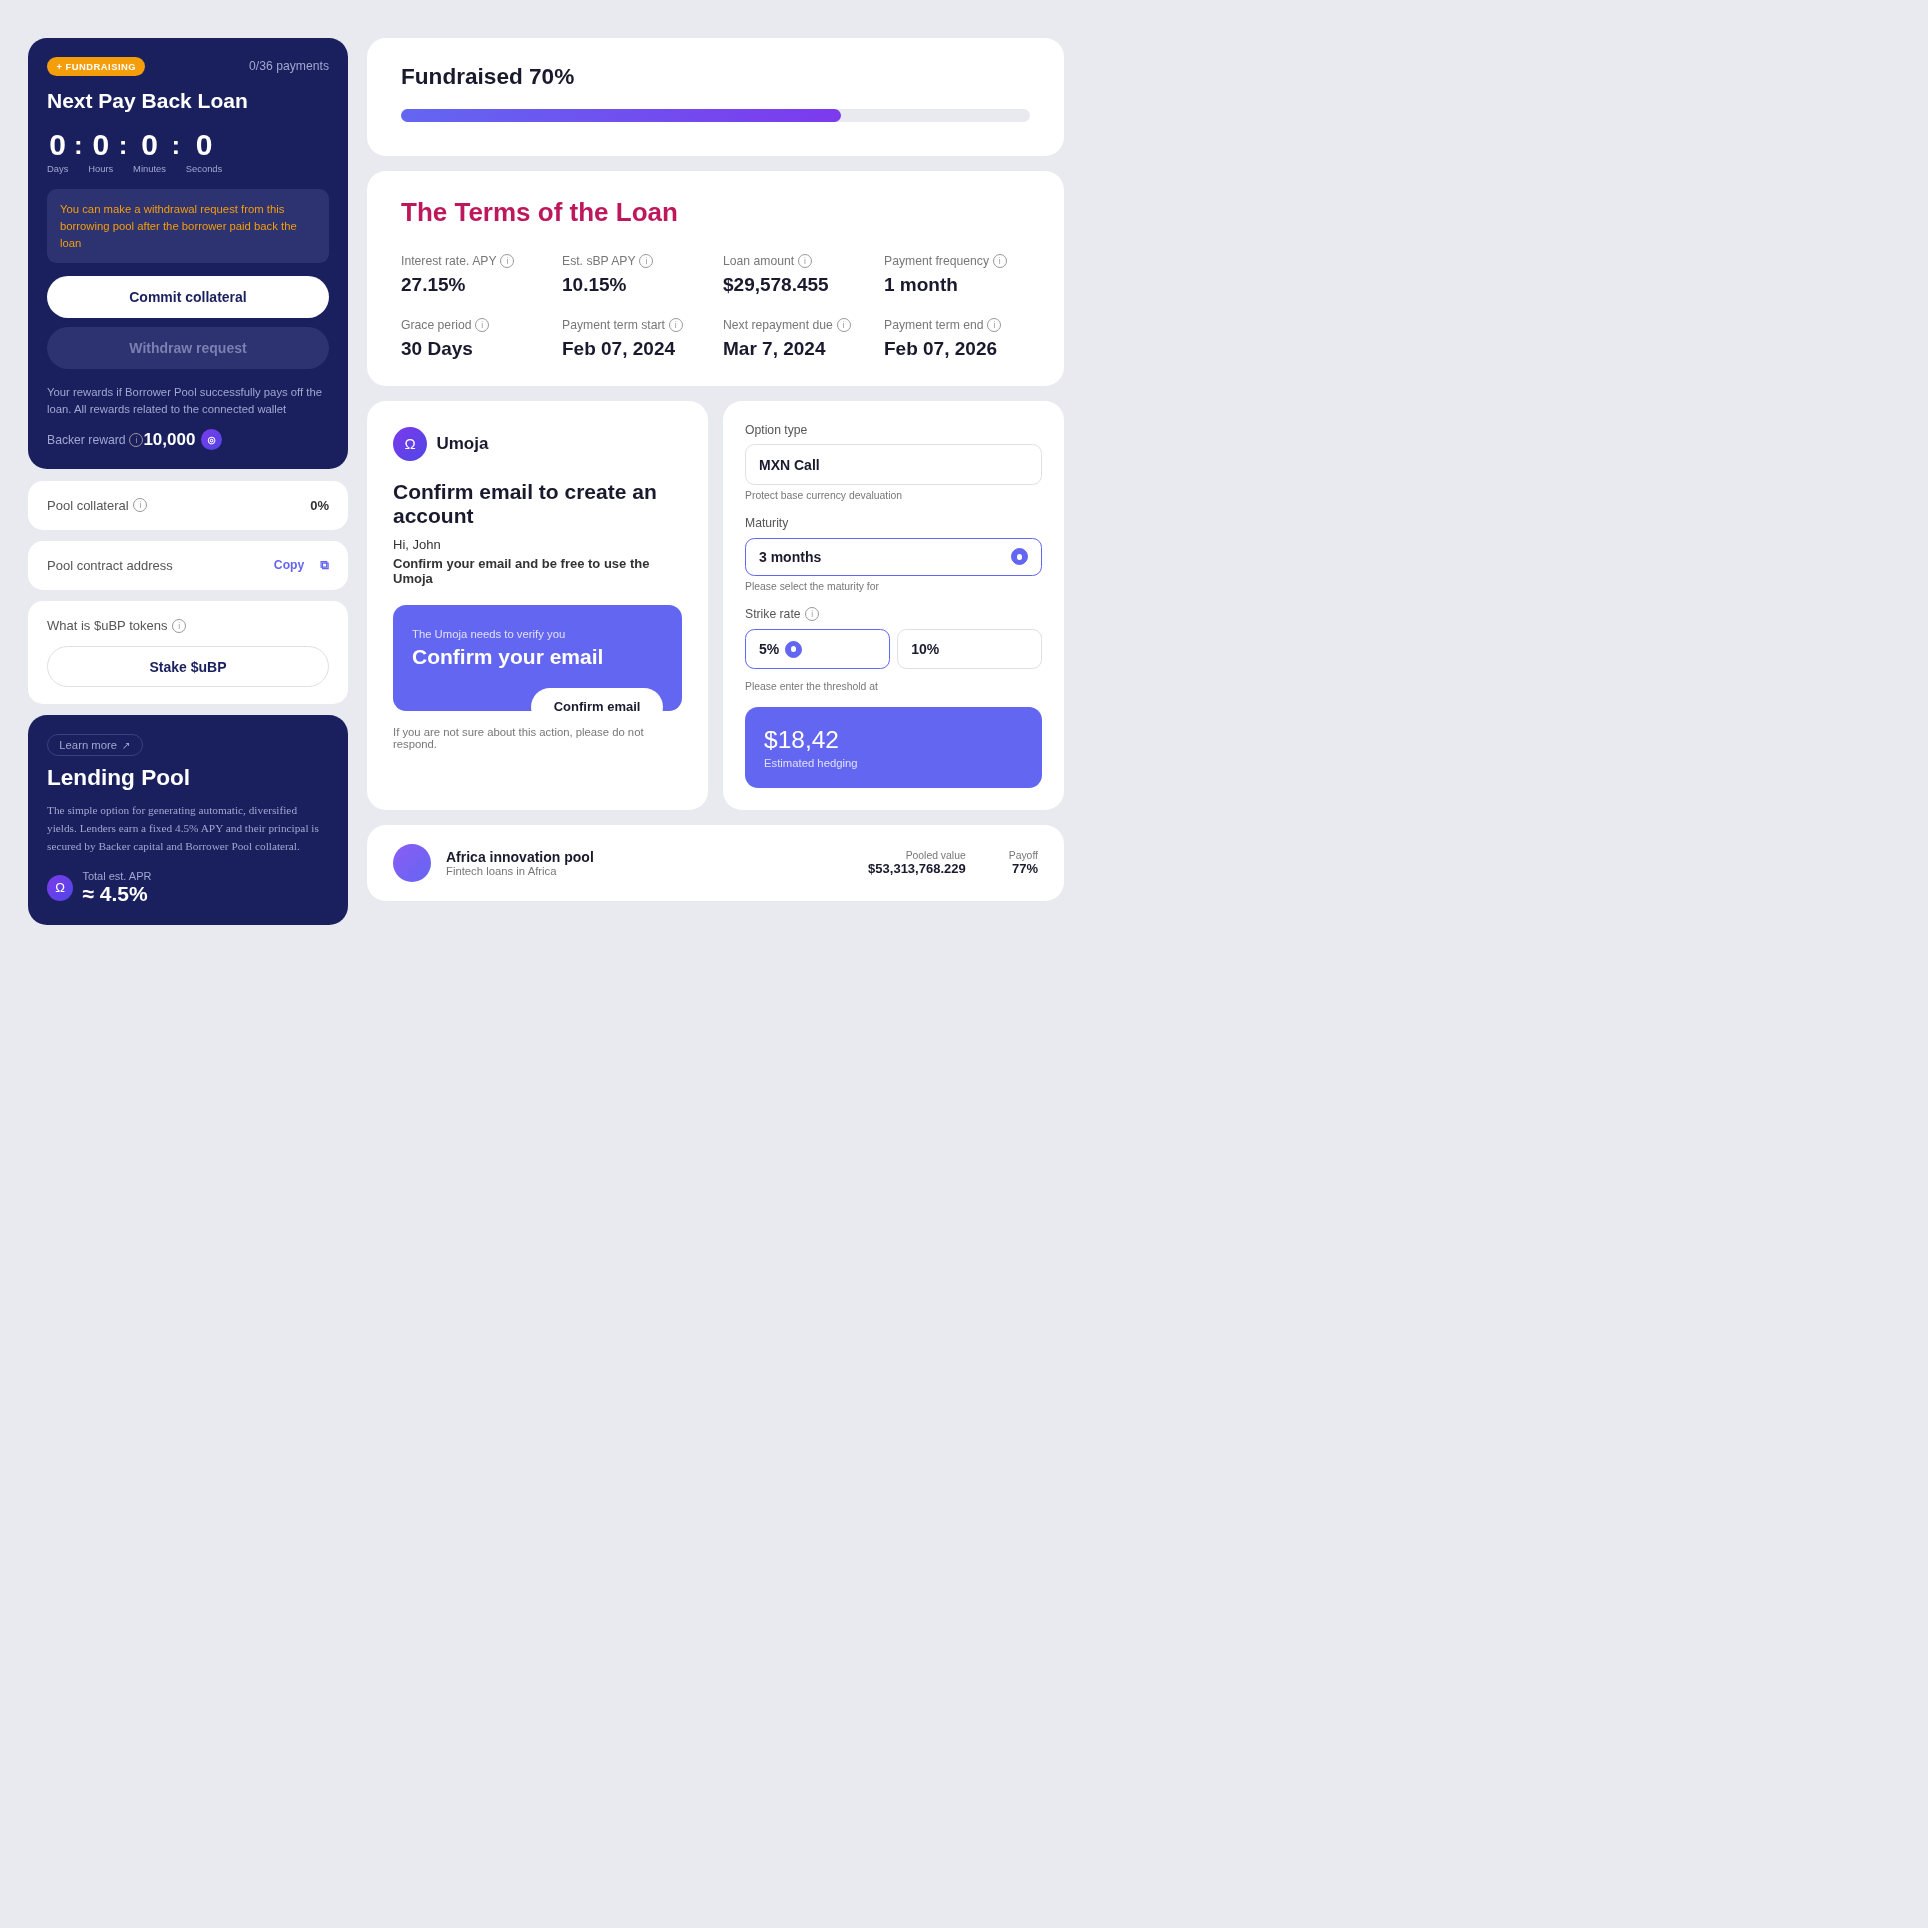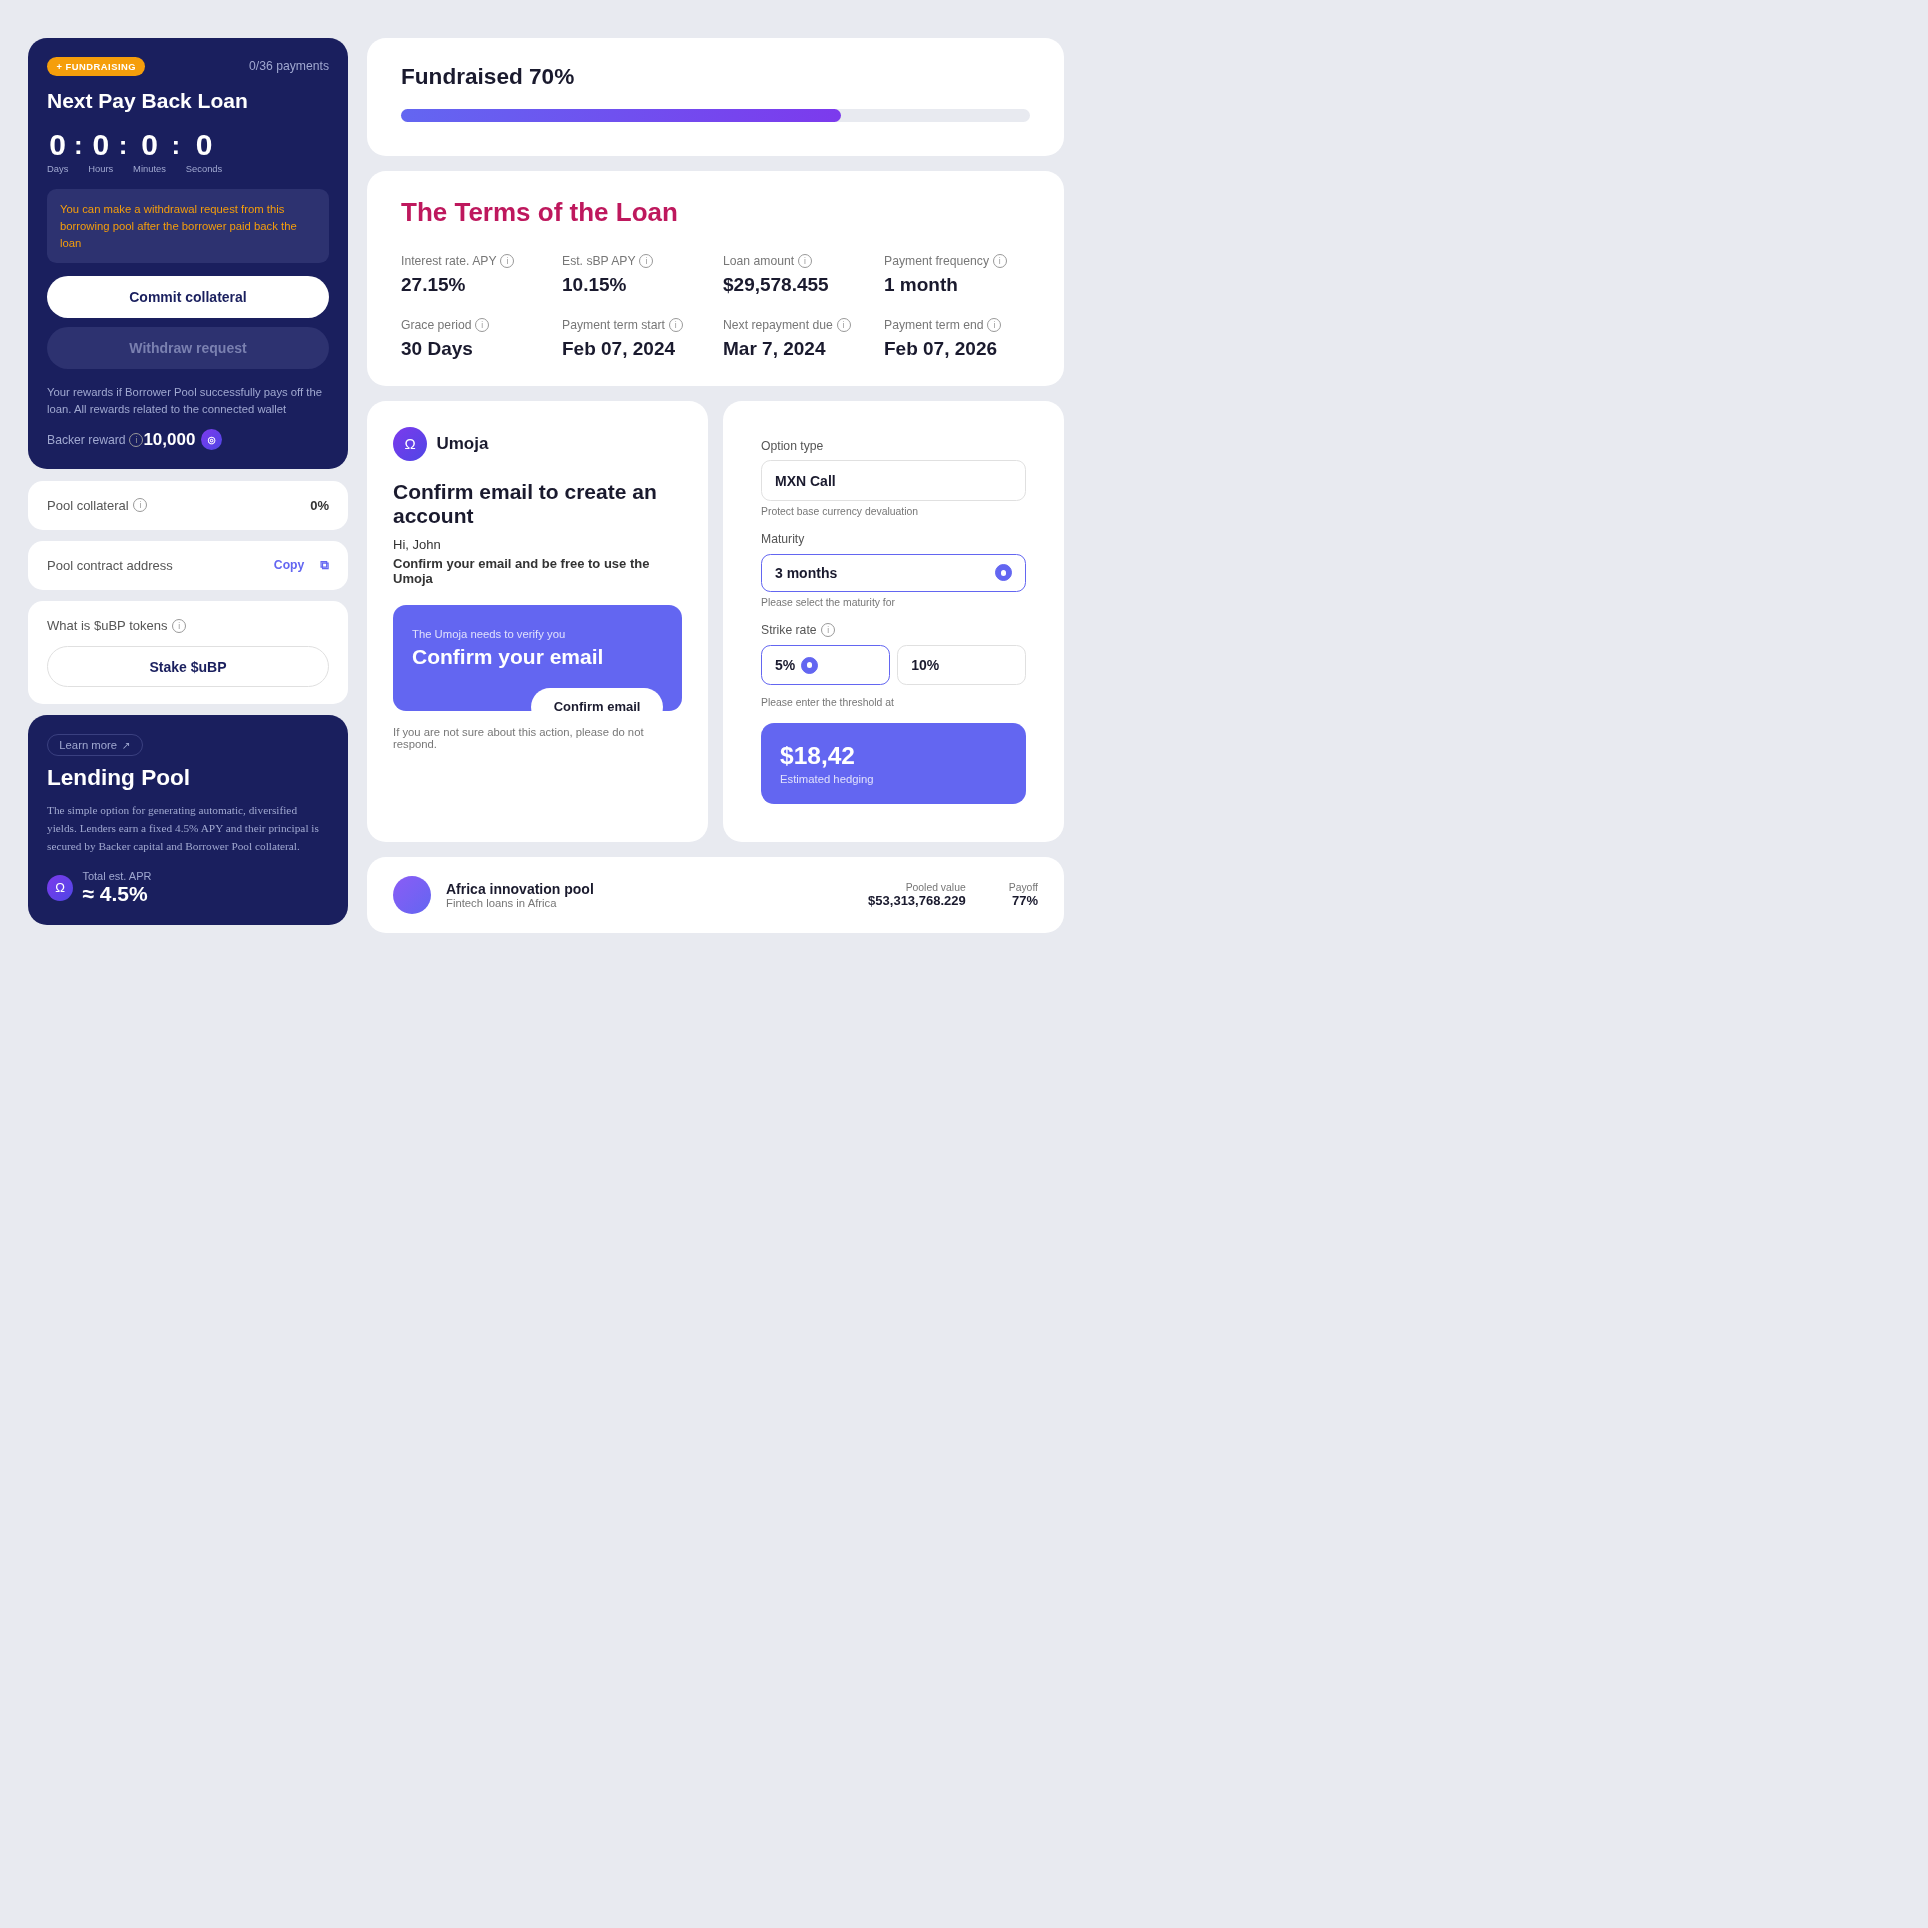--- a/index.html
+++ b/index.html
@@ -475,21 +475,21 @@
     .email-footer {
       color: #777;
       font-size: 11.3px;
       clear: both;
     }
 
     
     .option-card {
       background: white;
       border-radius: 19px;
-      padding: 38px;
+      padding: 22px;
       overflow: hidden;
     }
 
     .option-label {
       color: #555;
       font-size: 12.2px;
       font-weight: 500;
       margin-bottom: 7.5px;
     }
 
@@ -561,21 +561,21 @@
     .estimated-box {
       background: #6366f1;
       border-radius: 13px;
       padding: 19px;
       margin-top: 15px;
     }
 
     .estimated-value {
       color: white;
       font-size: 24.5px;
-      font-weight: 700;
+      font-weight: 400;
       margin-bottom: 3.8px;
     }
 
     .estimated-label {
       color: rgba(255,255,255,0.8);
       font-size: 11.3px;
     }
 
     
     .africa-pool-row {

